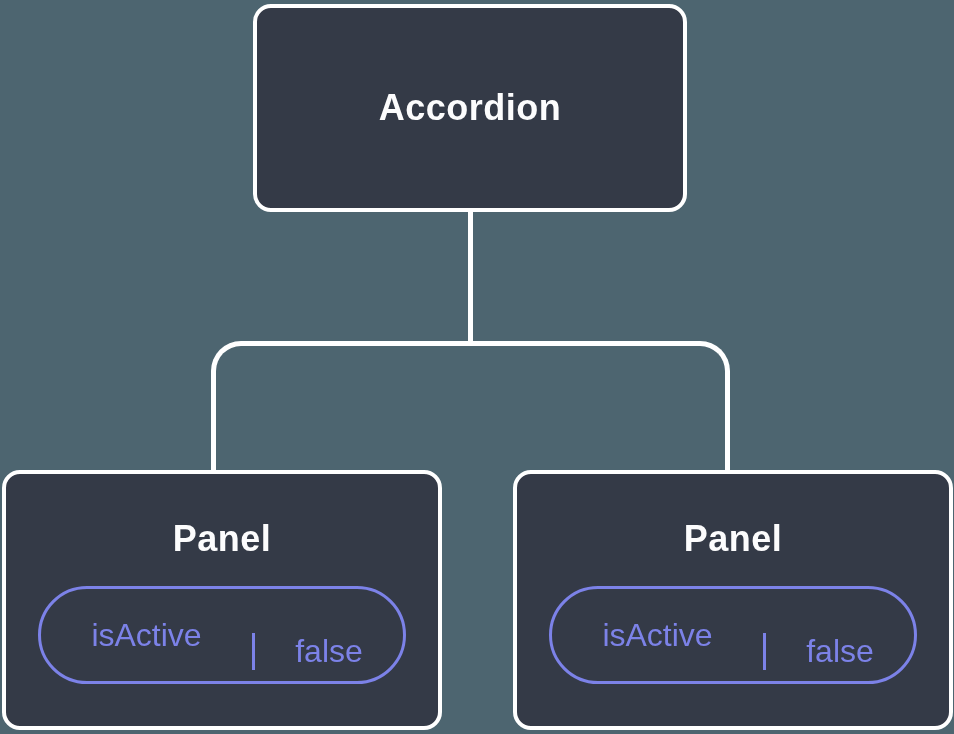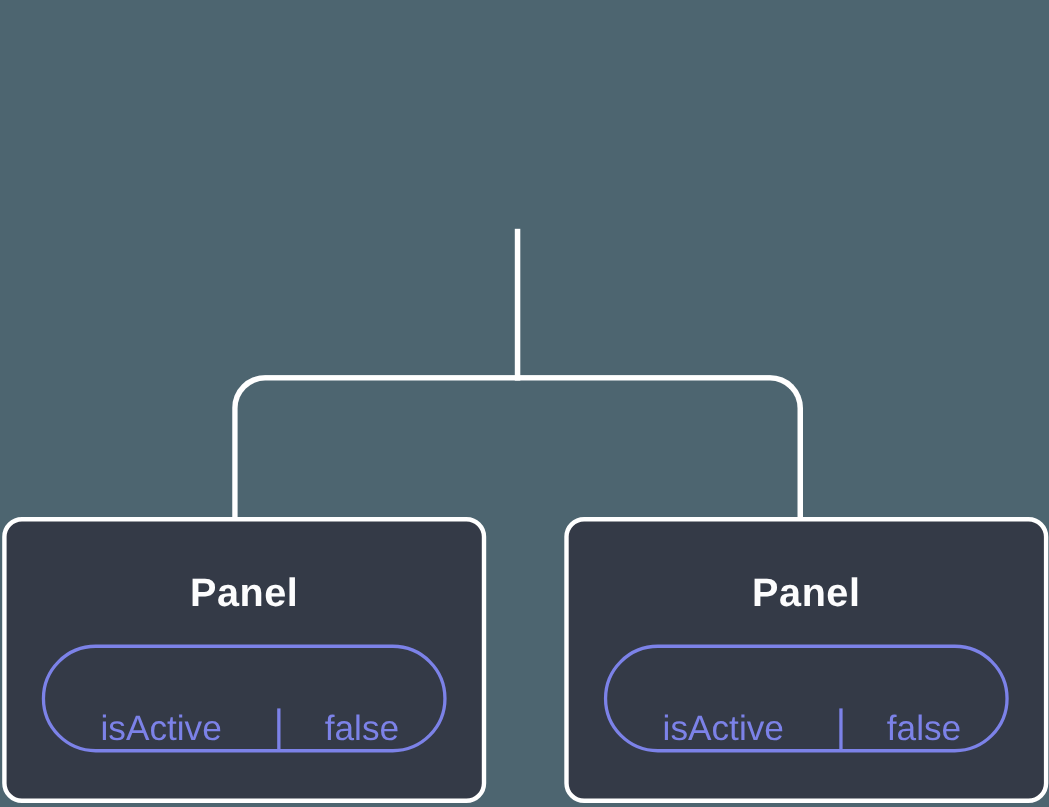--- a/index.html
+++ b/index.html
@@ -85,21 +85,21 @@
 
   
   .state-pill {
     margin-top: 26px;
     width: 368px;
     height: 98px;
     box-sizing: border-box;
     border: 3px solid #7C82E8;
     border-radius: 49px;
     display: flex;
-    align-items: flex-end;
+    align-items: center;
     color: #7C82E8;
     font-size: 32px;
   }
   .state-key {
     width: 211px;
     display: flex;
     align-items: center;
     justify-content: center;
   }
   .state-value {
@@ -112,20 +112,23 @@
   }
 </style>
 </head>
 <body>
 
 <div class="stage">
 
   <div class="connector-stem"></div>
   <div class="connector-bracket"></div>
 
+  <div class="node node-root">
+    <div class="node-title">Accordion</div>
+  </div>
 
   <div class="node node-panel node-panel-1">
     <div class="panel-title">Panel</div>
     <div class="state-pill">
       <div class="state-key">isActive</div>
       <div class="state-value">false</div>
     </div>
   </div>
 
   <div class="node node-panel node-panel-2">

